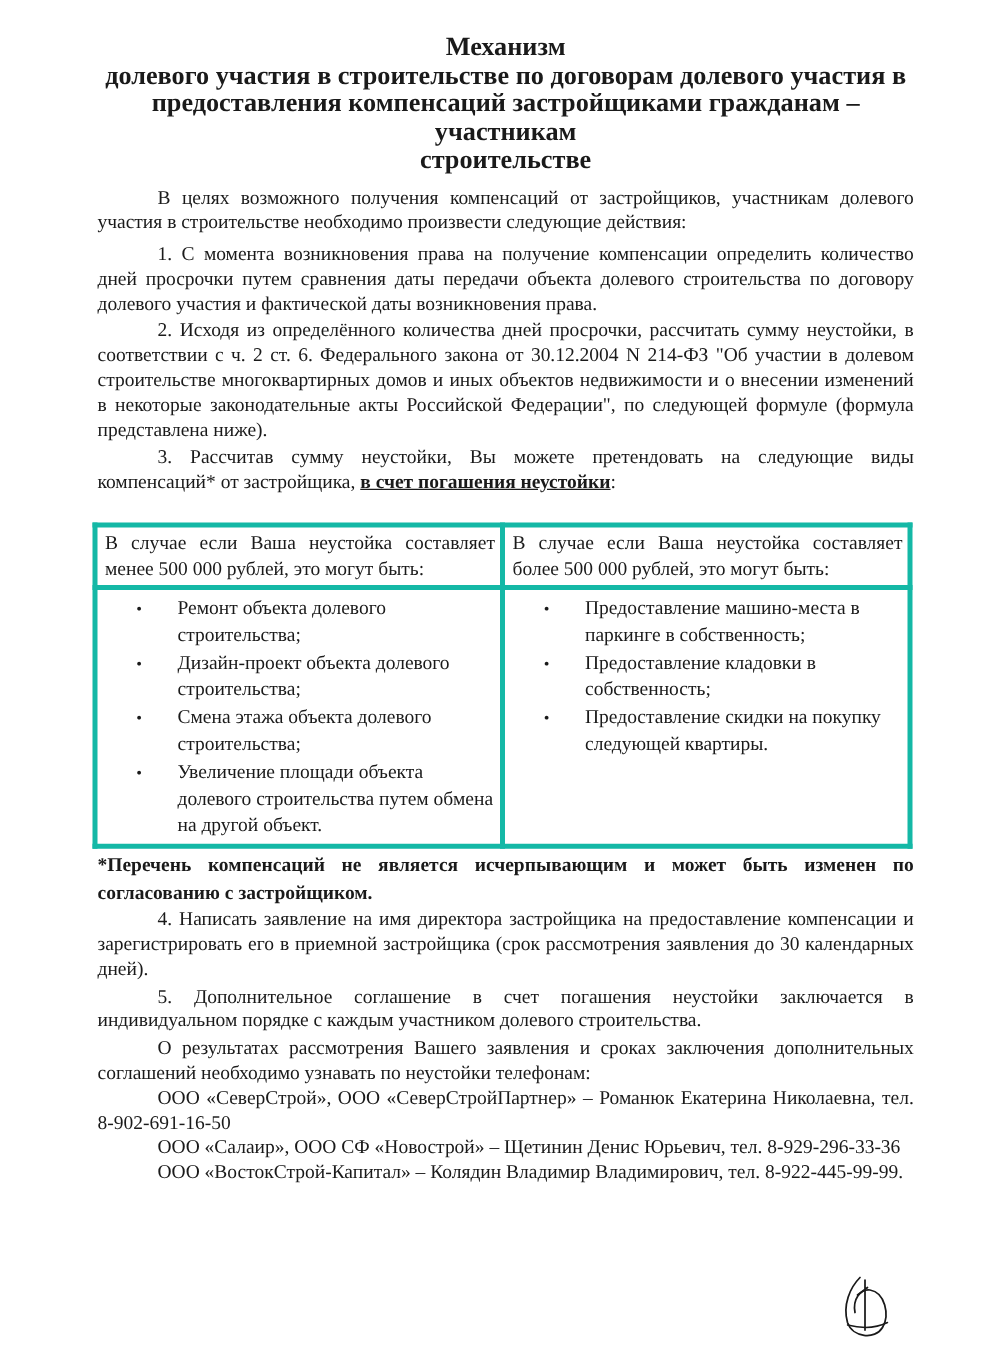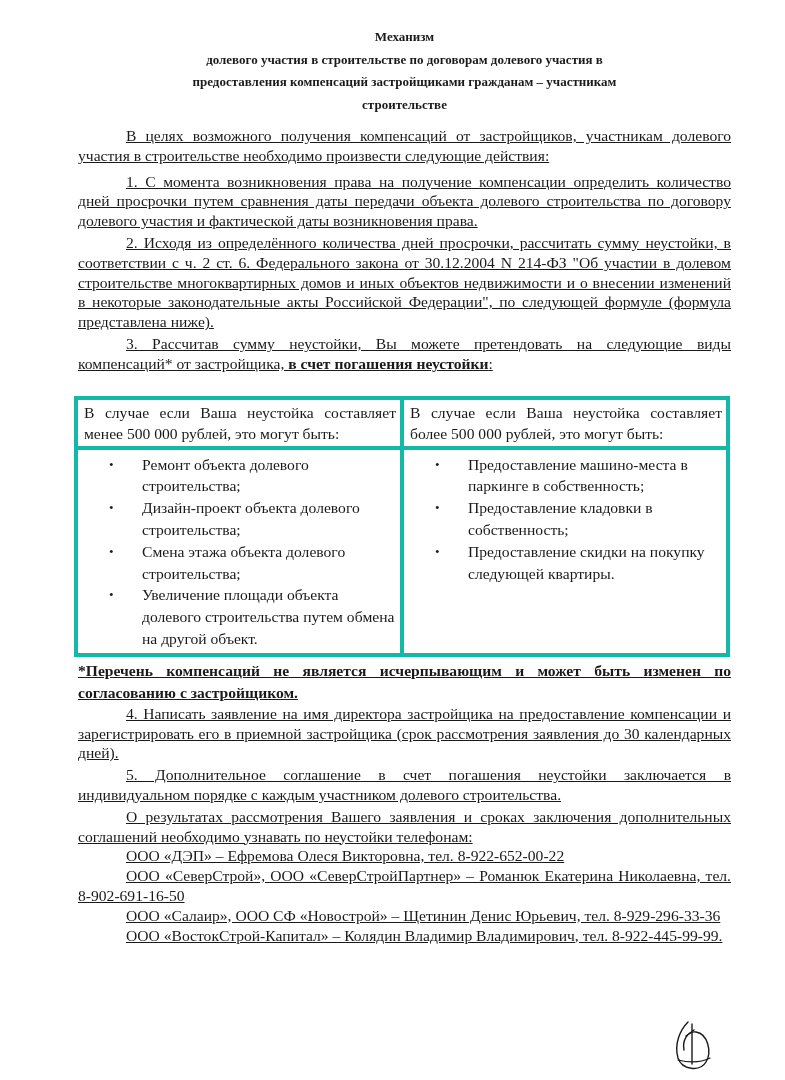--- a/index.html
+++ b/index.html
@@ -2,23 +2,23 @@
 <html><head>
 <meta charset="utf-8">
 <style>
   html, body { margin: 0; padding: 0; }
   body {
     width: 785px; height: 1080px; background: #ffffff; overflow: hidden;
     font-family: "Liberation Serif", "DejaVu Serif", serif; color: #1a1a1a;
     position: relative;
   }
   .page { position: absolute; left: 78px; top: 26px; width: 653px; font-size: 15.6px; line-height: 19.8px; }
-  .title { text-align: center; font-weight: bold; font-size: 13px; line-height: 22.5px; margin: 0 0 10px 0; }
+  .title { text-align: center; font-weight: bold; font-size: 21px; line-height: 22.5px; margin: 0 0 10px 0; }
   .title div { margin: 0; }
-  p { margin: 0; text-align: justify; text-decoration: underline; }
+  p { margin: 0; text-align: justify; }
   .indent { text-indent: 48px; }
   .mt6 { margin-top: 6px; }
   .mt3 { margin-top: 2px; }
   .bu { font-weight: bold; text-decoration: underline; }
   table.comp { border-collapse: collapse; width: 656px; margin: 22px 0 0 -4px; table-layout: fixed; }
   table.comp td { border: 4px solid #14b8a6; vertical-align: top; padding: 2px 4px 2px 6px; }
   table.comp td.head { text-align: justify; text-align-last: auto; line-height: 21px; }
   ul.bul { margin: 2px 0 1px 0; padding-left: 58px; list-style: none; }
   ul.bul li { position: relative; line-height: 21.8px; }
   ul.bul li .dot { position: absolute; left: -33px; top: 0; font-size: 13px; }
@@ -64,21 +64,20 @@
         </ul>
       </td>
     </tr>
   </tbody>
     </table>
 
   <p class="note">*Перечень компенсаций не является исчерпывающим и может быть изменен по согласованию с застройщиком.</p>
   <p class="indent">4. Написать заявление на имя директора застройщика на предоставление компенсации и зарегистрировать его в приемной застройщика (срок рассмотрения заявления до 30 календарных дней).</p>
   <p class="indent mt3">5. Дополнительное соглашение в счет погашения неустойки заключается в индивидуальном порядке с каждым участником долевого строительства.</p>
   <p class="indent mt3">О результатах рассмотрения Вашего заявления и сроках заключения дополнительных соглашений необходимо узнавать по неустойки телефонам:</p>
-  <p class="indent">ООО «ДЭП» – Ефремова Олеся Викторовна, тел. 8-922-652-00-22</p>
   <p class="indent">ООО «СеверСтрой», ООО «СеверСтройПартнер» – Романюк Екатерина Николаевна, тел. 8-902-691-16-50</p>
   <p class="indent">ООО «Салаир», ООО СФ «Новострой» – Щетинин Денис Юрьевич, тел. 8-929-296-33-36</p>
   <p class="indent">ООО «ВостокСтрой-Капитал» – Колядин Владимир Владимирович, тел. 8-922-445-99-99.</p>
 </div>
 
 <svg class="sig" viewBox="0 0 40 56">
   <path d="M16 4 C8 12 2 26 6 40 C10 52 28 54 34 44 C40 34 36 16 24 14 C16 13 10 22 12 32" fill="none" stroke="#1a1a1a" stroke-width="1.4" stroke-linecap="round"></path>
   <path d="M20 6 L20 46 M14 18 L22 12" fill="none" stroke="#1a1a1a" stroke-width="1.4" stroke-linecap="round"></path>
   <path d="M6 42 C14 44 26 46 38 40" fill="none" stroke="#1a1a1a" stroke-width="1.2" stroke-linecap="round"></path>
 </svg>

